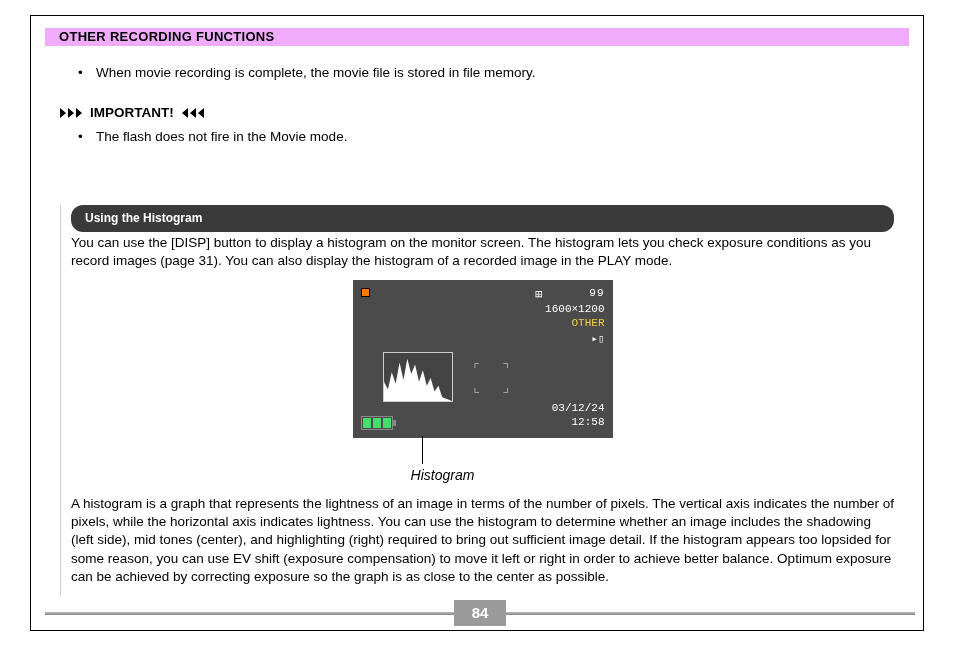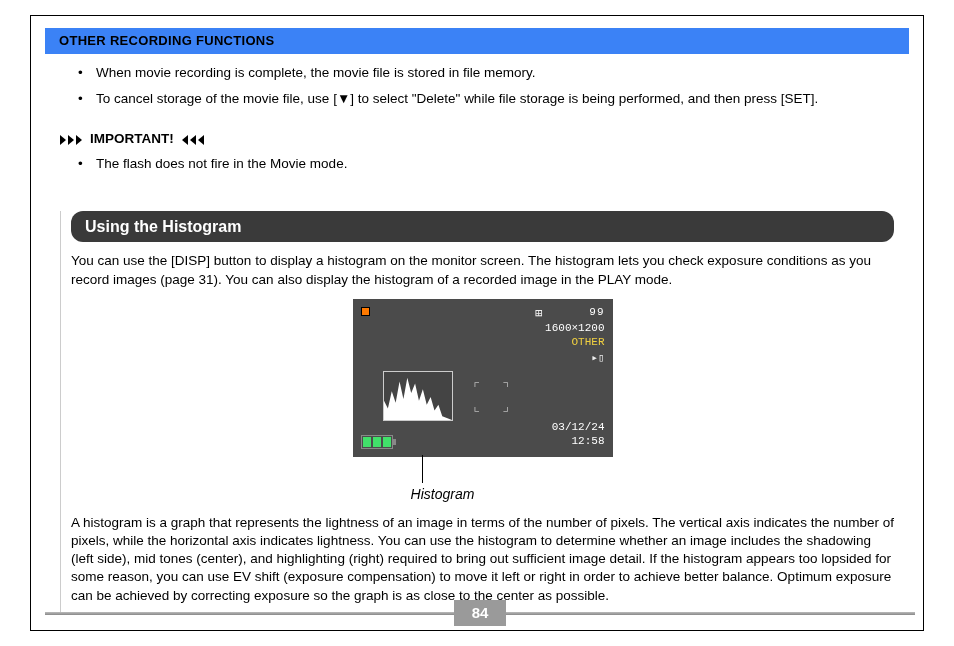--- a/index.html
+++ b/index.html
@@ -15,22 +15,22 @@
     color: #000;
   }
   .page-frame {
     position: absolute;
     left: 30px; right: 30px; top: 15px; bottom: 15px;
     border: 1px solid #000;
   }
   .header-bar {
     position: absolute;
     left: 45px; right: 45px; top: 28px;
-    height: 26px;
-    background: #3b82f6;
+    height: 18px;
+    background: #f0abfc;
     display: flex;
     align-items: center;
     padding-left: 14px;
     font-weight: bold;
     letter-spacing: 0.3px;
     font-size: 13px;
   }
   .columns {
     position: absolute;
     left: 60px; right: 60px; top: 64px; bottom: 50px;
@@ -58,22 +58,22 @@
     border-bottom:5px solid transparent; border-left:6px solid #000;
   }
   .tri-left span {
     width:0; height:0; border-top:5px solid transparent;
     border-bottom:5px solid transparent; border-right:6px solid #000;
   }
   .important-label { font-weight: bold; }
 
   .section-pill {
     background: #3a3a3a; color: #fff; font-weight: bold;
-    border-radius: 12px; padding: 5px 14px; font-size: 16px;
-    margin-bottom: 10px;
+    border-radius: 12px; padding: 5px 14px; font-size: 12px;
+    margin-bottom: 2px;
   }
 
   .para { margin-bottom: 10px; }
 
   .lcd-wrap { display:flex; flex-direction:column; align-items:center; margin: 8px 0 10px 0; }
   .lcd {
     width: 260px; height: 158px; background:#4b4b4b; position: relative;
     color:#fff; font-family: "Courier New", monospace; font-size: 11px;
   }
   .lcd .rec-dot { position:absolute; left:8px; top:8px; width:9px;height:9px; background:#ff7a00; border:1px solid #000; }
@@ -118,21 +118,20 @@
 
 <div class="header-bar">
   <span>OTHER RECORDING FUNCTIONS</span>
 </div>
 
 <div class="columns">
 
   <div class="col col-left">
     <ul class="bullets">
       <li><span>When movie recording is complete, the movie file is stored in file memory.</span></li>
-      <li><span>To cancel storage of the movie file, use [▼] to select "Delete" while file storage is being performed, and then press [SET].</span></li>
     </ul>
 
     <div class="important-row">
       <div class="tri-right">
           <span></span>
           <span></span>
           <span></span>
         </div>
       <span class="important-label">IMPORTANT!</span>
       <div class="tri-left">

